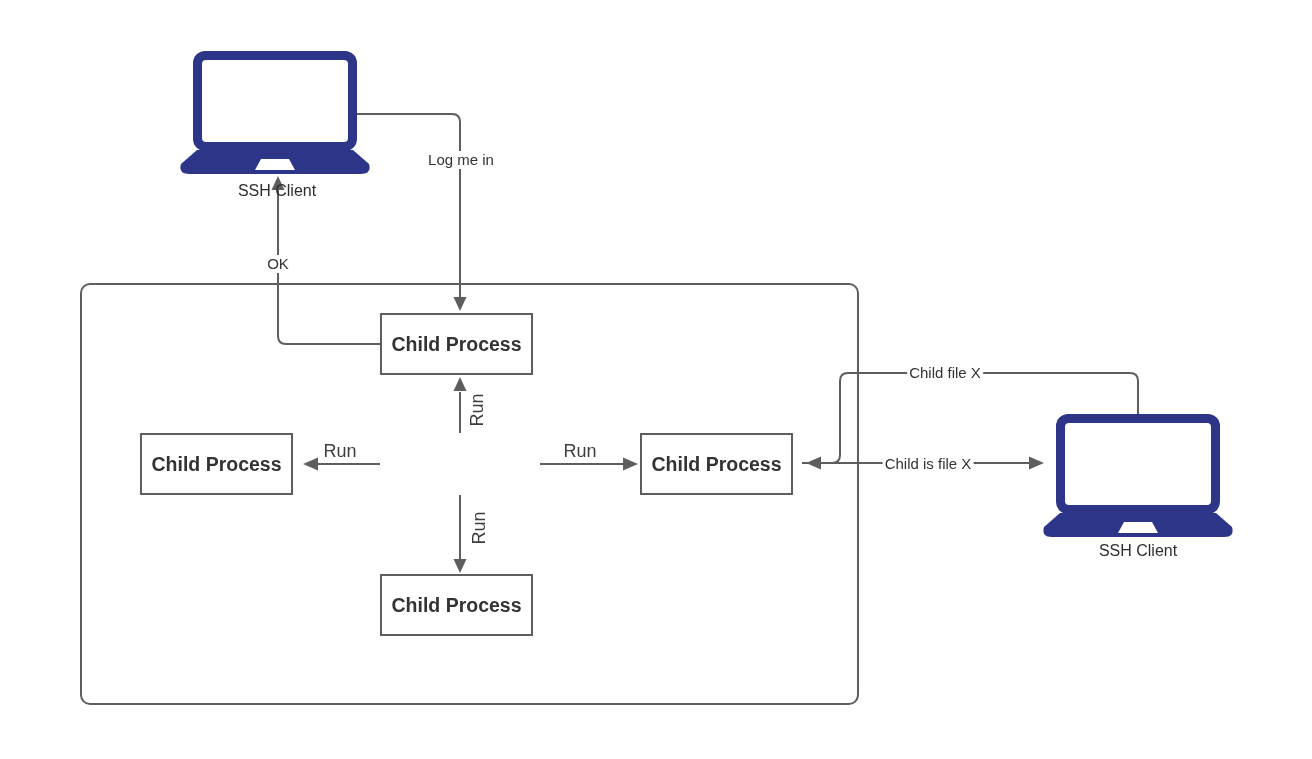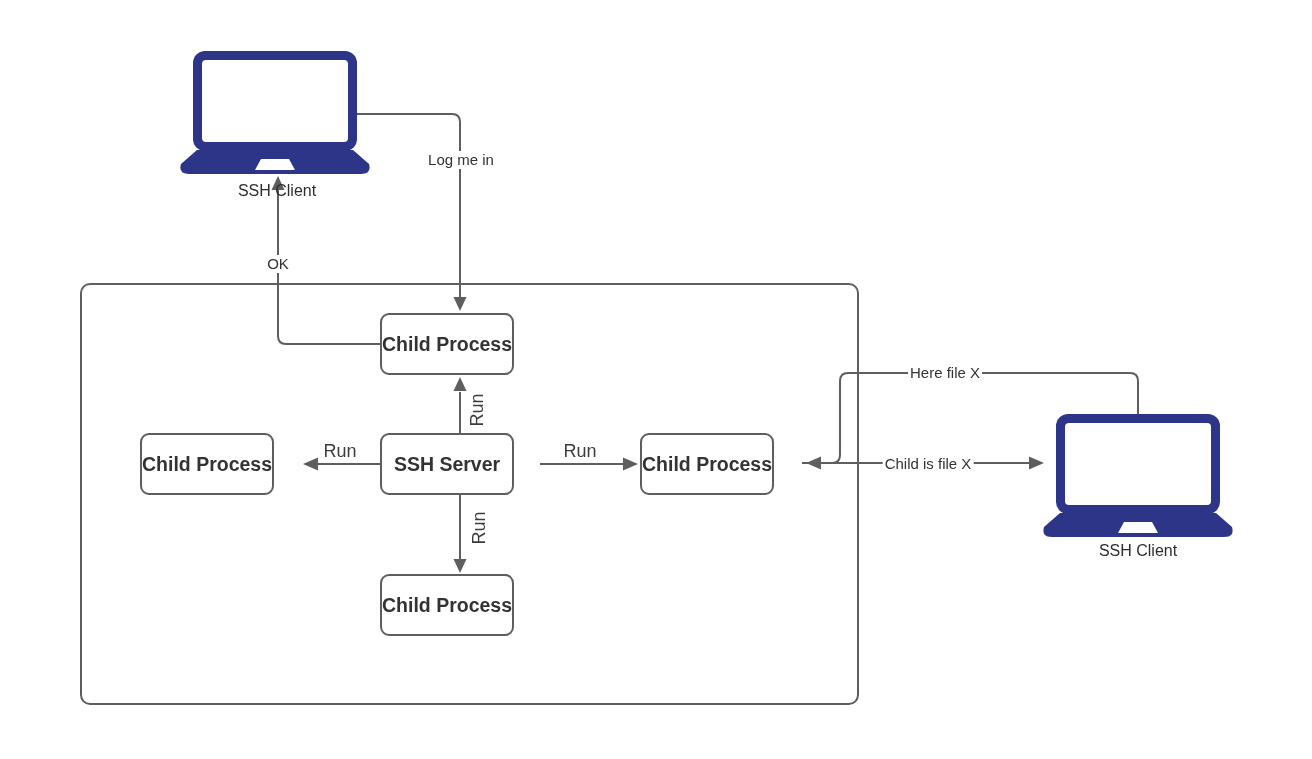--- a/index.html
+++ b/index.html
@@ -12,24 +12,24 @@
   }
   .wires{position:absolute;left:0;top:0;}
   .host-boundary{
     position:absolute;
     left:80px;top:283px;width:775px;height:418px;
     border:2px solid #5e5e5e;border-radius:10px;
     background:transparent;
   }
   .node{
     position:absolute;
-    width:134px;height:62px;
+    width:153px;height:62px;
     background:#ffffff;
     border:2.5px solid #5e5e5e;
-    border-radius:9px;
+    border-radius:0;
     display:flex;align-items:center;justify-content:center;
     box-sizing:border-box;
   }
   .node span{
     font-weight:bold;font-size:19.5px;color:#333333;white-space:nowrap;
   }
   .node-child-top{left:380px;top:313px;}
   .node-child-left{left:140px;top:433px;}
   .node-server{left:380px;top:433px;}
   .node-child-right{left:640px;top:433px;}
@@ -101,32 +101,29 @@
     <path d="M83,108 H111 L117,119 H77 Z" fill="#ffffff"></path>
   </svg>
   <div class="device-label" style="left:1138px;top:542px;">SSH Client</div>
 
   <div class="node node-child-top">
     <span>Child Process</span>
   </div>
   <div class="node node-child-left">
     <span>Child Process</span>
   </div>
-  <div class="node node-server">
-    <span>SSH Server</span>
-  </div>
   <div class="node node-child-right">
     <span>Child Process</span>
   </div>
   <div class="node node-child-bottom">
     <span>Child Process</span>
   </div>
 
   <div class="edge-label" style="left:461px;top:160px;">Log me in</div>
   <div class="edge-label" style="left:278px;top:264px;">OK</div>
   <div class="edge-label plain vertical" style="left:478px;top:410px;">Run</div>
   <div class="edge-label plain" style="left:340px;top:452px;">Run</div>
   <div class="edge-label plain" style="left:580px;top:452px;">Run</div>
   <div class="edge-label plain vertical" style="left:480px;top:528px;">Run</div>
-  <div class="edge-label" style="left:945px;top:373px;">Here file X</div>
+  <div class="edge-label" style="left:945px;top:373px;">Child file X</div>
   <div class="edge-label" style="left:928px;top:464px;">Child is file X</div>
 
 </div>
 
 </body></html>

